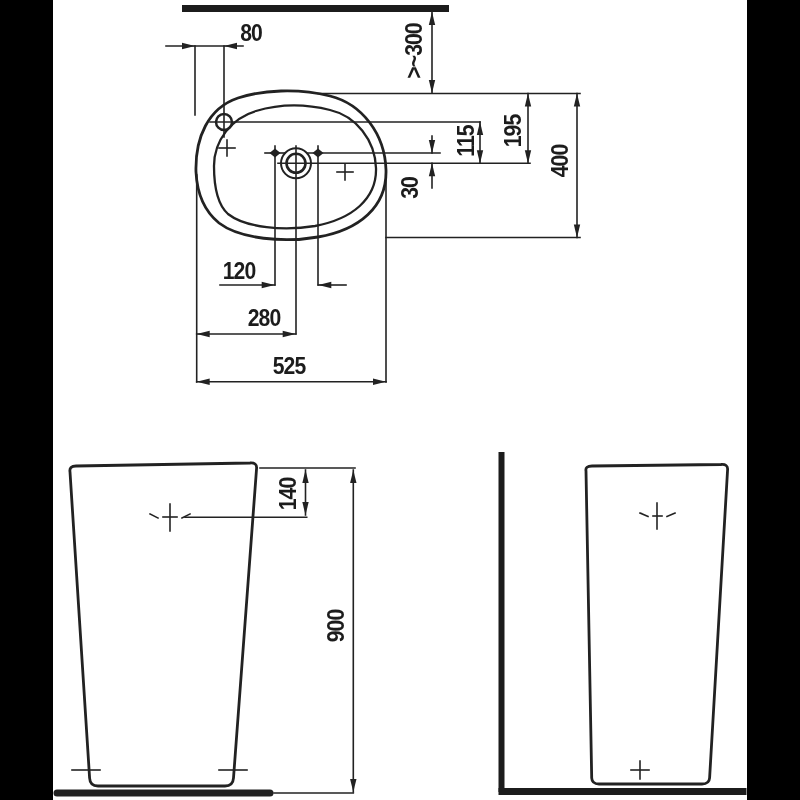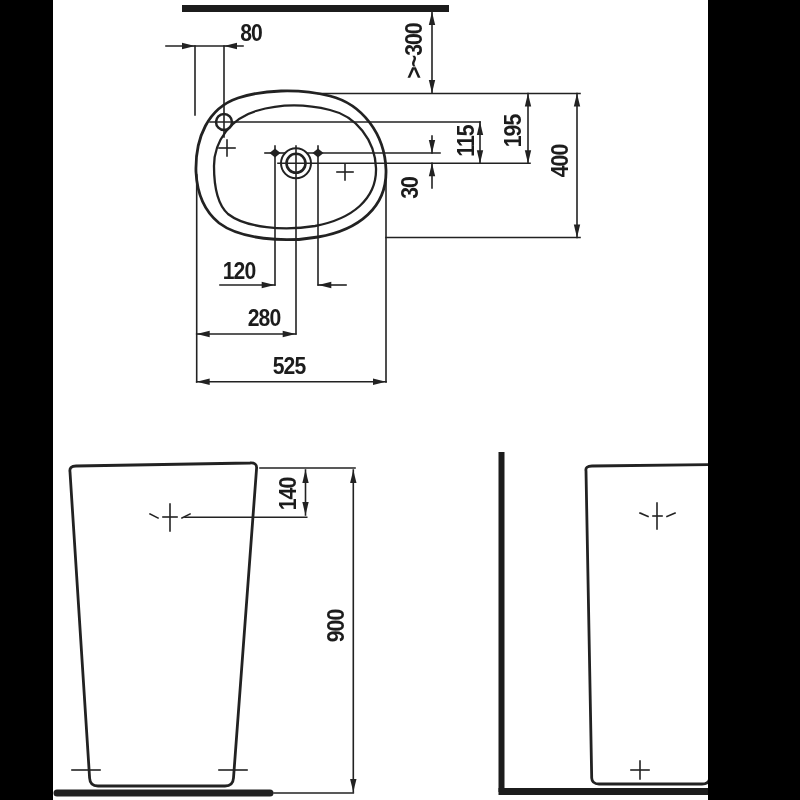--- a/index.html
+++ b/index.html
@@ -1,16 +1,16 @@
 <!DOCTYPE html>
 <html><head>
 <meta charset="utf-8">
 <style>
   html,body{margin:0;padding:0;background:#000;}
-  .stage{position:relative;width:708px;height:800px;background:#000;overflow:hidden;
+  .stage{position:relative;width:800px;height:800px;background:#000;overflow:hidden;
          font-family:"Liberation Sans",sans-serif;}
   .paper{position:absolute;left:53px;top:0;width:694px;height:800px;background:#fff;}
   svg.linework{position:absolute;left:0;top:0;}
   .dim-label{position:absolute;font-weight:bold;font-size:23px;color:#1c1c1c;
              white-space:nowrap;letter-spacing:-1px;
              transform:translate(-50%,-50%) scaleX(0.92);}
   .dim-label.rot{transform:translate(-50%,-50%) rotate(-90deg) scaleX(0.92);}
 </style>
 </head>
 <body>

